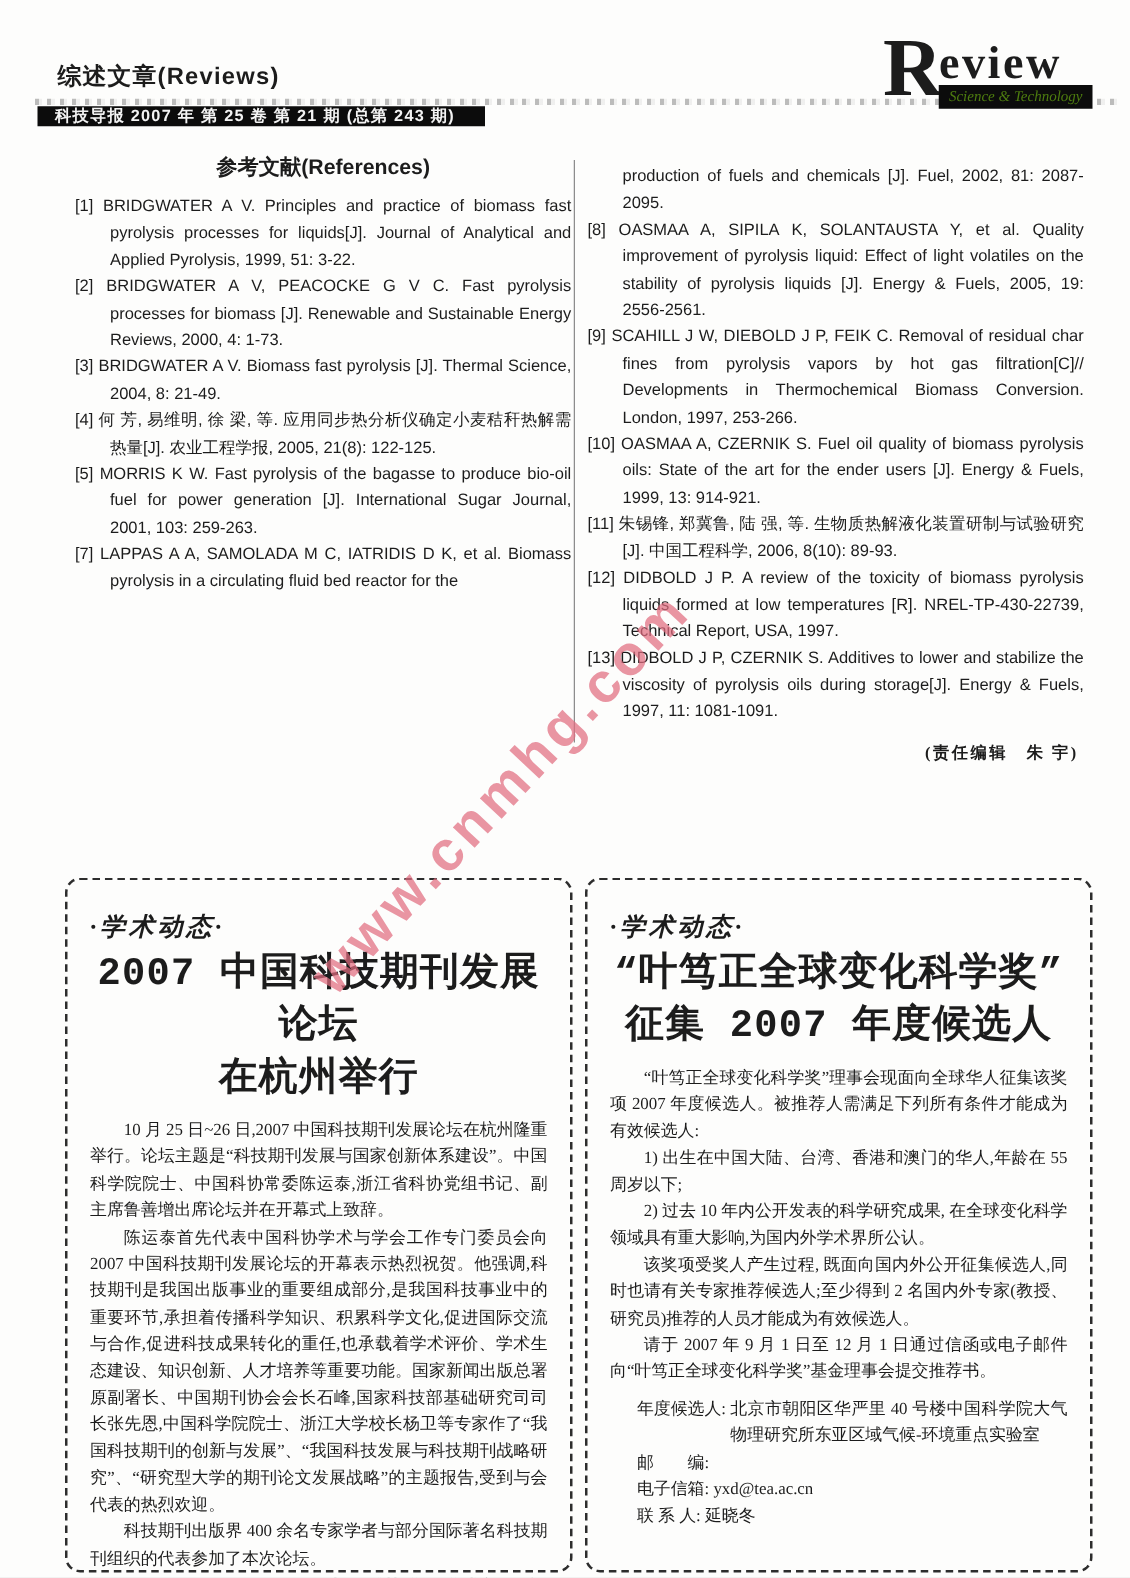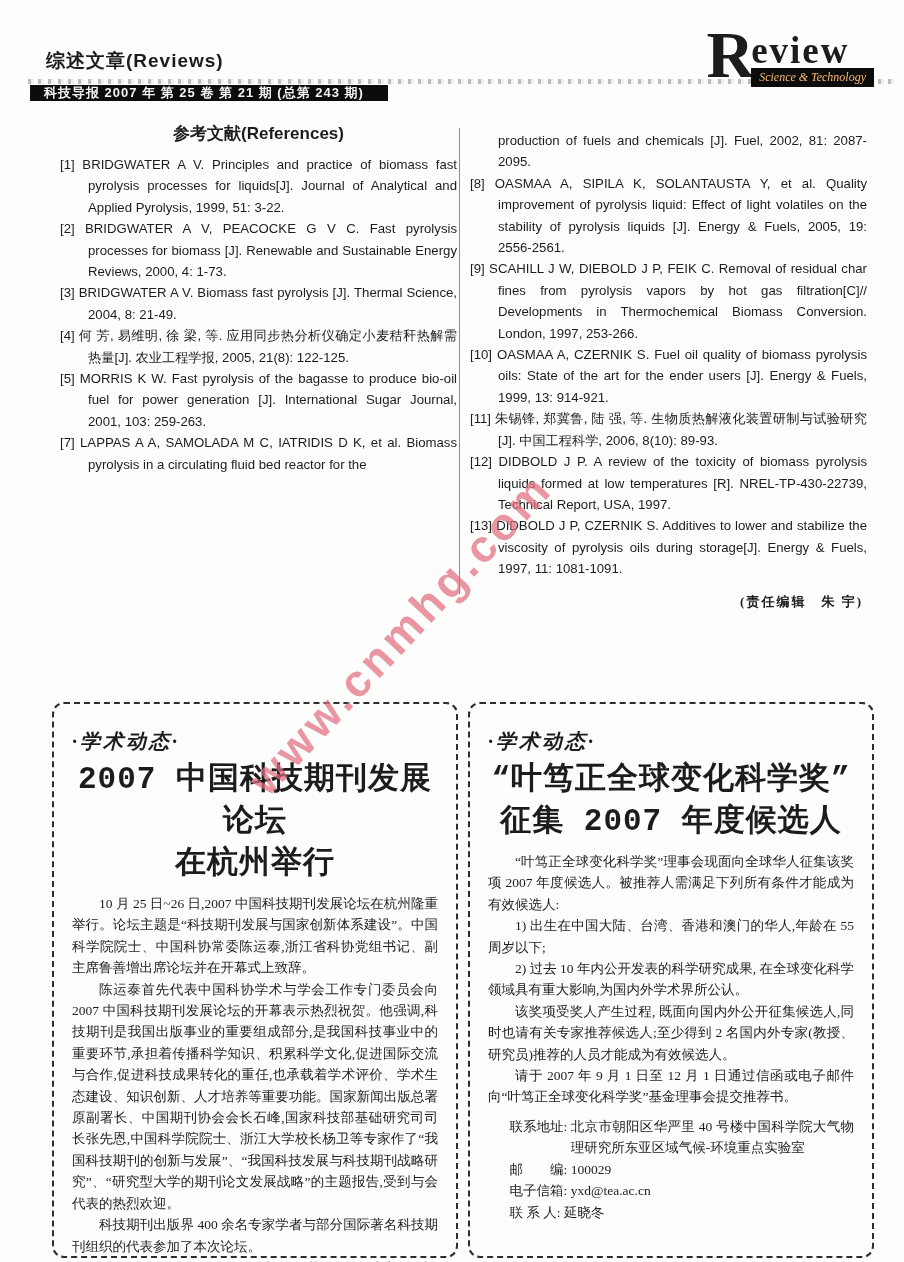--- a/index.html
+++ b/index.html
@@ -11,21 +11,21 @@
   
   .section-label{ position:absolute; left:46px; top:48px; font-size:19px; font-weight:bold; letter-spacing:1px; }
   .speckle{ position:absolute; left:28px; top:79px; width:866px; height:5px; opacity:.7;
     background:repeating-linear-gradient(90deg, rgba(110,110,110,.65) 0 3px, rgba(190,190,190,.3) 3px 6px, transparent 6px 10px); }
   .journal-bar{ position:absolute; left:30px; top:85px; width:358px; height:16px; background:#0c0c0c;
     color:#f3f3f3; font-size:13px; font-weight:bold; letter-spacing:1px; display:flex; align-items:center; padding-left:14px; box-sizing:border-box; }
   .logo{ position:absolute; right:30px; top:26px; display:flex; align-items:flex-start; }
   .logo-r{ font-family:"Liberation Serif", serif; font-weight:bold; font-size:66px; line-height:58px; }
   .logo-right{ display:flex; flex-direction:column; margin-left:-3px; }
   .logo-rest{ font-family:"Liberation Serif", serif; font-weight:bold; font-size:37px; line-height:32px; letter-spacing:2px; margin-top:9px; }
-  .logo-sub{ background:#0c0c0c; color:#fdba74; font-family:"Liberation Serif", serif; font-style:italic;
+  .logo-sub{ background:#0c0c0c; color:#4d7c0f; font-family:"Liberation Serif", serif; font-style:italic;
     font-size:12px; line-height:16px; padding:1px 8px 2px; margin-top:1px; white-space:nowrap; }
   
   .refs-col{ position:absolute; width:397px; }
   .refs-left{ left:60px; top:122px; }
   .refs-right{ left:470px; top:130px; }
   .refs-heading{ text-align:center; font-weight:bold; font-size:17px; margin:0 0 9px 0; }
   .ref-entry{ font-size:13.2px; line-height:21.4px; text-align:justify; padding-left:28px; text-indent:-28px; }
   .ref-entry.no-num{ text-indent:0; }
   .ref-cont{ text-indent:0; }
   .col-divider{ position:absolute; left:459px; top:128px; width:1px; height:466px; background:#8d8d8d; }
@@ -115,26 +115,25 @@
     </div>
     <div class="box-body" id="box-right-paras">
         <p>“叶笃正全球变化科学奖”理事会现面向全球华人征集该奖项 2007 年度候选人。被推荐人需满足下列所有条件才能成为有效候选人:</p>
         <p>1) 出生在中国大陆、台湾、香港和澳门的华人,年龄在 55 周岁以下;</p>
         <p>2) 过去 10 年内公开发表的科学研究成果, 在全球变化科学领域具有重大影响,为国内外学术界所公认。</p>
         <p>该奖项受奖人产生过程, 既面向国内外公开征集候选人,同时也请有关专家推荐候选人;至少得到 2 名国内外专家(教授、研究员)推荐的人员才能成为有效候选人。</p>
         <p>请于 2007 年 9 月 1 日至 12 月 1 日通过信函或电子邮件向“叶笃正全球变化科学奖”基金理事会提交推荐书。</p>
       </div>
     <div class="box-body contact-block" id="box-right-contacts">
         <div class="contact-line">
-          <span class="contact-label">联系地址: </span>
+          <span class="contact-label">年度候选人: </span>
           <span class="contact-value">北京市朝阳区华严里 40 号楼中国科学院大气物理研究所东亚区域气候-环境重点实验室</span>
         </div>
         <div class="contact-line">
           <span class="contact-label">邮　　编: </span>
-          <span class="contact-value">100029</span>
         </div>
         <div class="contact-line">
           <span class="contact-label">电子信箱: </span>
           <span class="contact-value">yxd@tea.ac.cn</span>
         </div>
         <div class="contact-line">
           <span class="contact-label">联 系 人: </span>
           <span class="contact-value">延晓冬</span>
         </div>
       </div>

